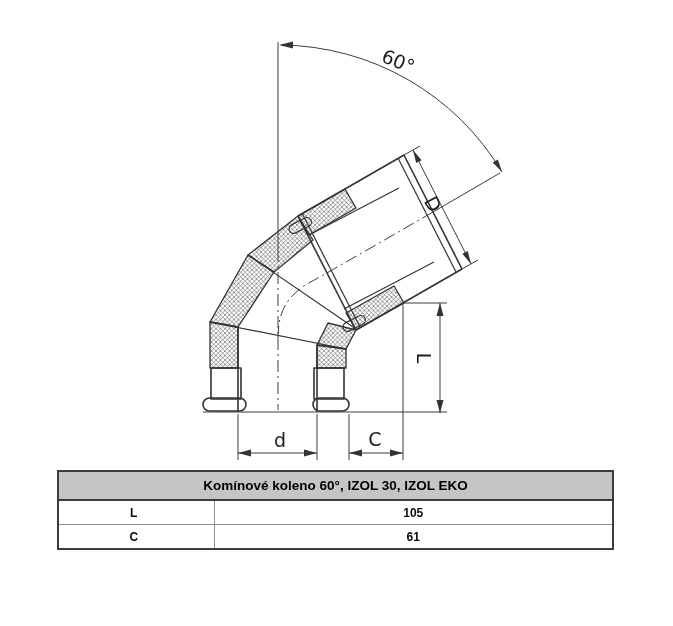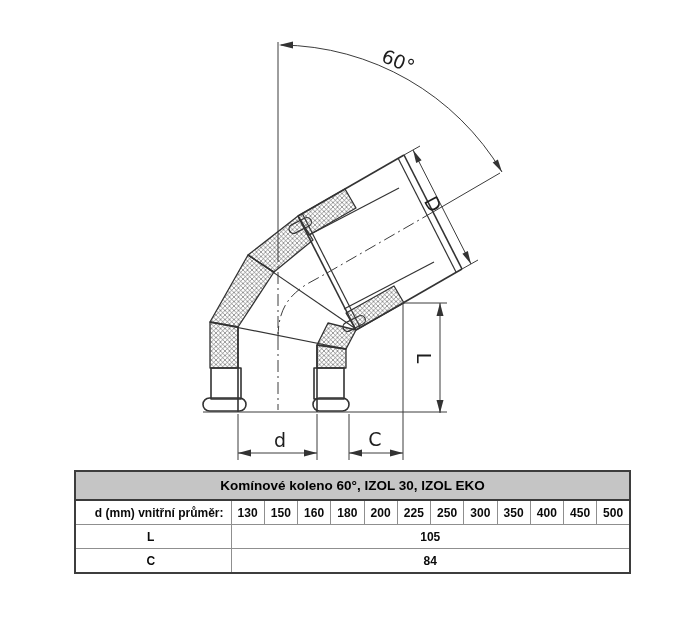--- a/index.html
+++ b/index.html
@@ -9,21 +9,21 @@
   
   .obj{stroke:#333;stroke-width:1.6;fill:none;stroke-linejoin:round;}
   .obj2{stroke:#333;stroke-width:1.2;fill:none;stroke-linejoin:round;}
   .thin{stroke:#3c3c3c;stroke-width:1;fill:none;}
   .cl{stroke:#3c3c3c;stroke-width:1;fill:none;stroke-dasharray:12 4 2 4;}
   .hatched{fill:url(#hatch);stroke:#333;stroke-width:1.3;stroke-linejoin:round;}
   .arrow{fill:#333;stroke:none;}
   .dimtext{fill:#1d1d1d;font-family:"DejaVu Sans",sans-serif;font-size:19px;}
   
   #spec{position:absolute;left:57px;top:470px;width:557px;border-collapse:collapse;
-        table-layout:fixed;border:2px solid #3d3d3d;background:#fff;margin-left:17px;}
+        table-layout:fixed;border:2px solid #3d3d3d;background:#fff;}
   #spec thead th{background:#c5c5c5;color:#000;font-size:13.5px;font-weight:bold;
         height:25px;border-bottom:2px solid #3a3a3a;border-left:none;border-right:none;}
   #spec tbody th,#spec tbody td{border:1px solid #8f8f8f;color:#0a0a0a;font-weight:bold;
         font-size:12px;text-align:center;height:23px;padding:0 2px;}
   #spec tbody th{padding-right:7px;font-size:12px;}
   .c-label{width:156px;}
 </style>
 </head>
 <body>
 
@@ -143,38 +143,23 @@
         <col>
         <col>
     </colgroup>
     <thead>
       <tr>
         <th colspan="13">Komínové koleno 60°, IZOL 30, IZOL EKO</th>
       </tr>
     </thead>
     <tbody id="spec-rows">
         <tr>
-          <th style="text-align: right;">d (mm) vnitřní průměr:</th>
-          <td>130</td>
-          <td>150</td>
-          <td>160</td>
-          <td>180</td>
-          <td>200</td>
-          <td>225</td>
-          <td>250</td>
-          <td>300</td>
-          <td>350</td>
-          <td>400</td>
-          <td>450</td>
-          <td>500</td>
-        </tr>
-        <tr>
           <th style="text-align: center;">L</th>
           <td colspan="12">105</td>
         </tr>
         <tr>
           <th style="text-align: center;">C</th>
-          <td colspan="12">84</td>
+          <td colspan="12">61</td>
         </tr>
       </tbody>
   </table>
 
 </div>
 
 </body></html>

